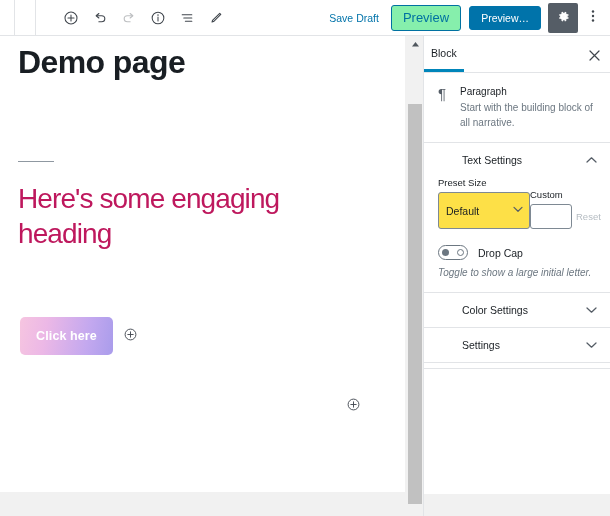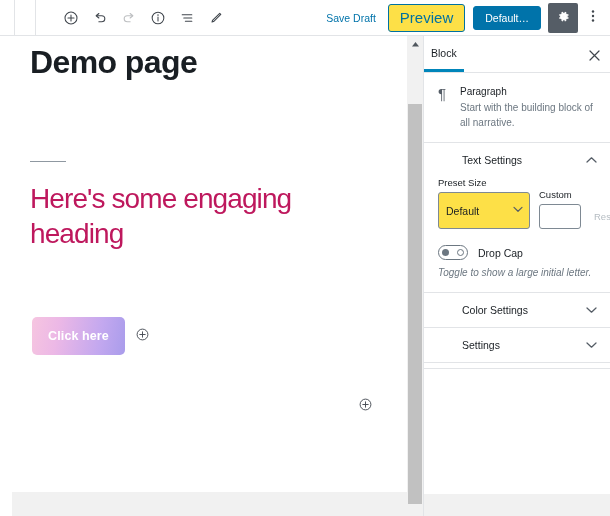--- a/index.html
+++ b/index.html
@@ -74,23 +74,23 @@
   }
   .save-draft {
     font-size: 10.5px;
     color: #0073aa;
     text-decoration: none;
     cursor: pointer;
     margin-right: 12px;
     white-space: nowrap;
   }
   .btn-preview {
-    font-size: 15px;
+    font-size: 13px;
     color: #555d66;
-    background: #fde047;
+    background: #86efac;
     border: 1px solid #0071a1;
     color: #0071a1;
     border-radius: 3px;
     padding: 4px 11px;
     cursor: pointer;
     margin-right: 8px;
     line-height: 1.2;
     font-family: "Liberation Sans", sans-serif;
   }
   .btn-publish {
@@ -123,21 +123,21 @@
     align-items: center;
     justify-content: center;
     cursor: pointer;
     margin-right: 6px;
   }
 
   
   .canvas-wrap {
     position: absolute;
     top: 36px;
-    left: 12px;
+    left: 0;
     width: 423px;
     height: 480px;
     background: #f1f1f1;
     box-sizing: border-box;
     padding-left: 16px;
   }
   .canvas {
     position: absolute;
     top: 0; left: 0;
     width: 405px;
@@ -333,21 +333,20 @@
     justify-content: center;
     color: #555d66;
   }
   .panel-body {
     padding: 0 14px 12px 14px;
   }
 
   .fields-row {
     display: flex;
     align-items: flex-end;
-    gap: 9px;
   }
   .field-group { display: flex; flex-direction: column; }
   .field-label {
     font-size: 9.5px;
     color: #191e23;
     margin-bottom: 4px;
     line-height: 1.2;
   }
   .select-box {
     position: relative;
@@ -511,21 +510,21 @@
           <path d="M14.6 4.1l1.4 1.4-9 9-2 .6.6-2z" fill="none" stroke="#40464d" stroke-width="1.3" stroke-linejoin="round"></path>
         </svg>
       </div>
     </div>
 
     <div class="tb-right">
       <a class="save-draft" href="#">Save Draft</a>
 
       <button class="btn-preview">Preview</button>
 
-      <button class="btn-publish">Default…</button>
+      <button class="btn-publish">Preview…</button>
 
       <div class="btn-gear">
         <span>
           <svg width="15" height="15" viewBox="0 0 20 20">
             <path d="M10 6.6a3.4 3.4 0 100 6.8 3.4 3.4 0 000-6.8zm0 5.1a1.7 1.7 0 110-3.4 1.7 1.7 0 010 3.4z" fill="#ffffff"></path>
             <path d="M17 11.4l-1.5-.5a5.7 5.7 0 000-1.8l1.5-.5-.8-2-1.5.5a5.8 5.8 0 00-1.3-1.3l.5-1.5-2-.8-.5 1.5a5.7 5.7 0 00-1.8 0L9.1 3.5l-2 .8.5 1.5a5.8 5.8 0 00-1.3 1.3L4.8 6.6l-.8 2 1.5.5a5.7 5.7 0 000 1.8l-1.5.5.8 2 1.5-.5a5.8 5.8 0 001.3 1.3l-.5 1.5 2 .8.5-1.5a5.7 5.7 0 001.8 0l.5 1.5 2-.8-.5-1.5a5.8 5.8 0 001.3-1.3l1.5.5z" fill="#ffffff" opacity="0.96"></path>
           </svg>
         </span>
       </div>
 

